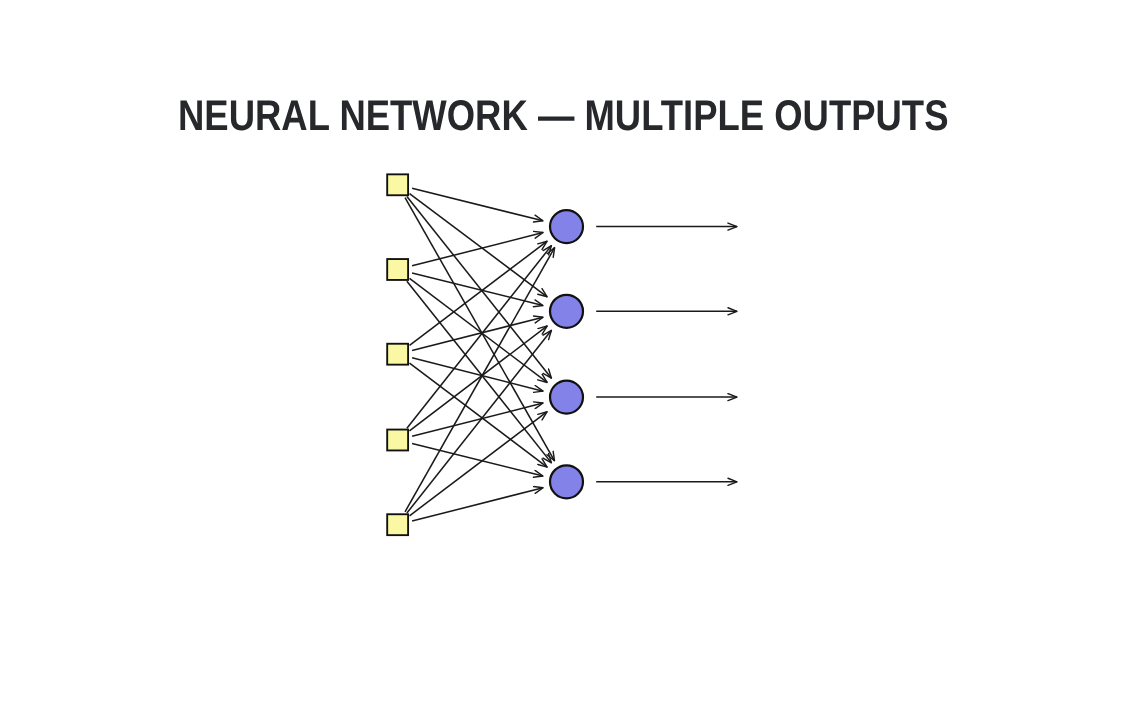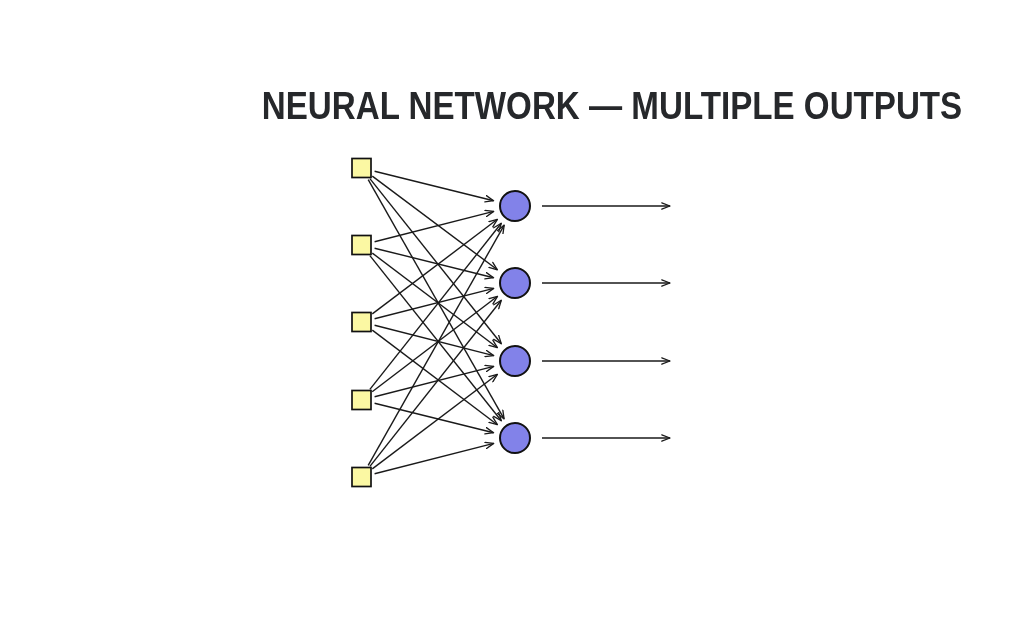--- a/index.html
+++ b/index.html
@@ -13,21 +13,21 @@
     height: 640px;
     background: #ffffff;
     overflow: hidden;
     font-family: "Liberation Sans", sans-serif;
   }
   .title-wrap {
     position: absolute;
     top: 84px;
     left: 0;
     width: 1024px;
-    text-align: right;
+    text-align: center;
   }
   .slide-title {
     display: inline-block;
     margin: 0;
     font-size: 39px;
     font-weight: 700;
     letter-spacing: 0px;
     color: #26282b;
     transform: scaleX(0.85);
     transform-origin: 50% 50%;

